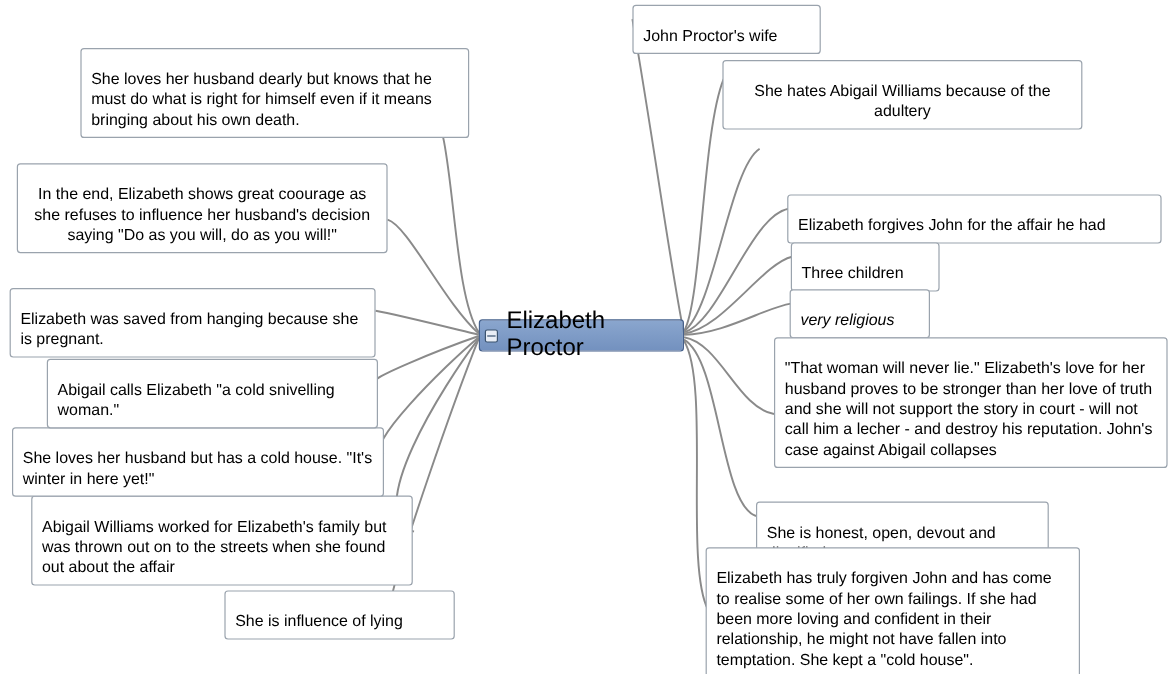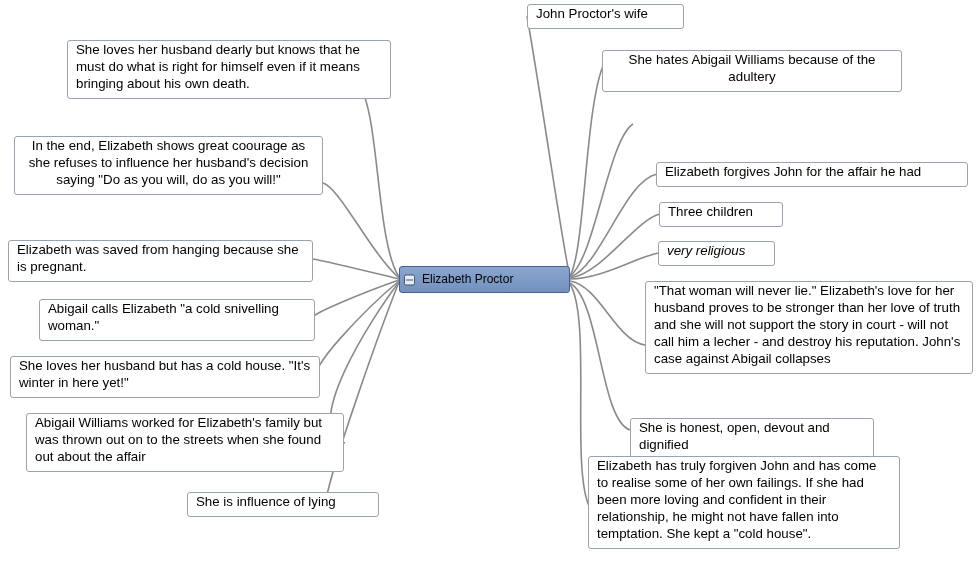--- a/index.html
+++ b/index.html
@@ -23,31 +23,31 @@
     pointer-events: none;
   }
   .node {
     position: absolute;
     background: #ffffff;
     border: 1px solid #9aa3ad;
     border-radius: 3px;
     font-size: 13.3px;
     line-height: 1.28;
     color: #000000;
-    padding: 0 8px 6px 8px;
+    padding: 16px 8px 6px 8px;
     white-space: pre-wrap;
   }
   .central {
     position: absolute;
     background: #7f9dc9;
     background: linear-gradient(#8aa6ce, #7391bf);
     border: 1px solid #46618c;
     border-radius: 3px;
     color: #000000;
-    font-size: 12px;
+    font-size: 20px;
     padding: 4px 10px 5px 22px;
     display: flex;
     align-items: center;
   }
   .central .collapse {
     position: absolute;
     left: 4px;
     top: 50%;
     transform: translateY(-50%);
     width: 11px; height: 11px;

